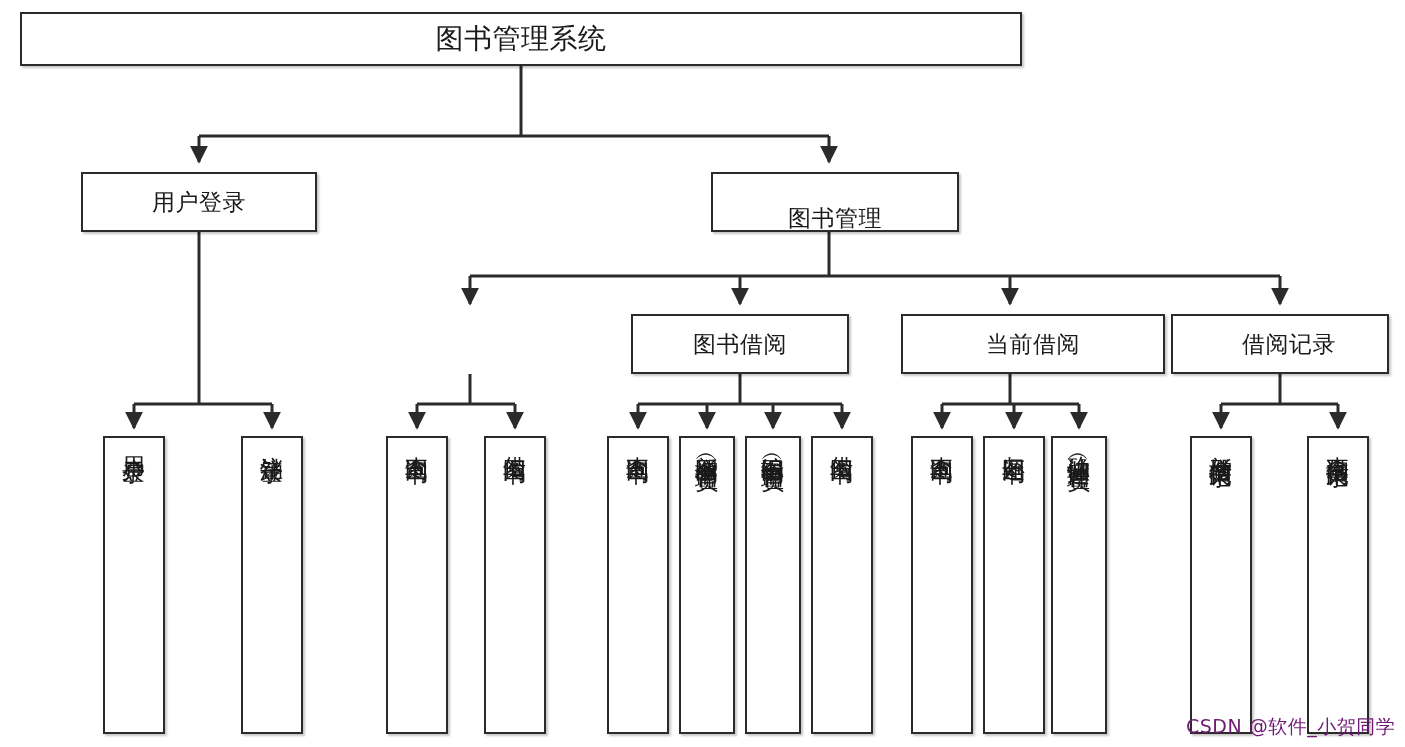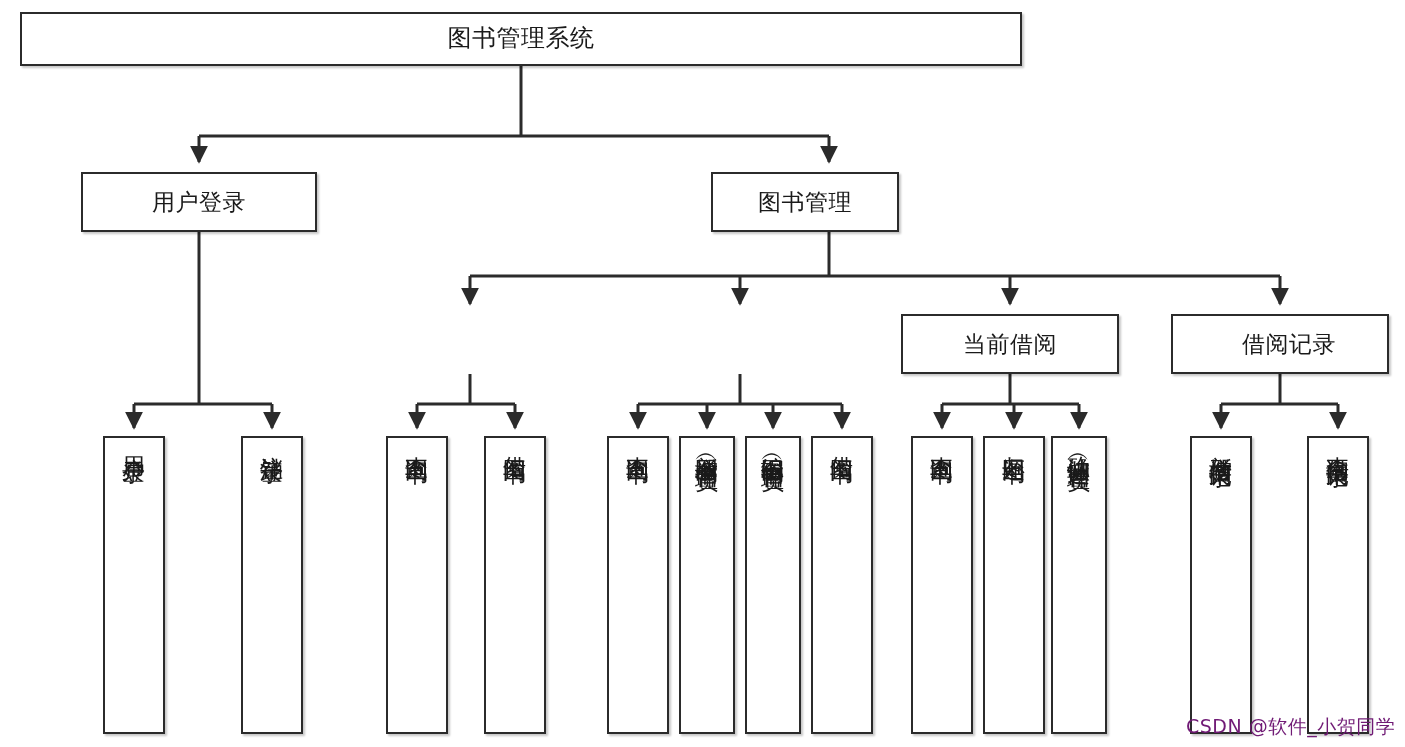--- a/index.html
+++ b/index.html
@@ -52,21 +52,21 @@
     align-items: flex-start;
     padding-top: 0;
   }
   .node.vertical .label {
     writing-mode: vertical-rl;
     text-orientation: upright;
     font-size: 23px;
     letter-spacing: 2px;
     margin: 0 auto;
   }
-  .node.root .label { font-size: 24px; }
+  .node.root .label { font-size: 28px; }
   .watermark {
     position: absolute;
     font-size: 19px;
     color: #701a75;
     white-space: nowrap;
     letter-spacing: 0.5px;
     user-select: none;
   }
 </style>
 </head>
@@ -124,25 +124,28 @@
     </g>
   </svg>
 
   <div class="node horizontal root" style="left:20px; top:12px; width:1002px; height:54px;">
     <span class="label">图书管理系统</span>
   </div>
 
   <div class="node horizontal" style="left:81px; top:172px; width:236px; height:60px;">
     <span class="label">用户登录</span>
   </div>
-  <div class="node horizontal" style="left:711px; top:172px; width:188px; height:60px;">
+  <div class="node horizontal" style="left:711px; top:172px; width:248px; height:60px;align-items:flex-end;">
     <span class="label">图书管理</span>
   </div>
 
-  <div class="node horizontal" style="left:901px; top:314px; width:218px; height:60px;">
+  <div class="node horizontal" style="left:631px; top:314px; width:218px; height:60px;">
+    <span class="label">图书借阅</span>
+  </div>
+  <div class="node horizontal" style="left:901px; top:314px; width:264px; height:60px;">
     <span class="label">当前借阅</span>
   </div>
   <div class="node horizontal" style="left:1171px; top:314px; width:218px; height:60px;padding-left:18px;">
     <span class="label">借阅记录</span>
   </div>
 
   <div class="node vertical" style="left:103px; top:436px; width:62px; height:298px;">
     <span class="label">用户登录</span>
   </div>
   <div class="node vertical" style="left:241px; top:436px; width:62px; height:298px;">

